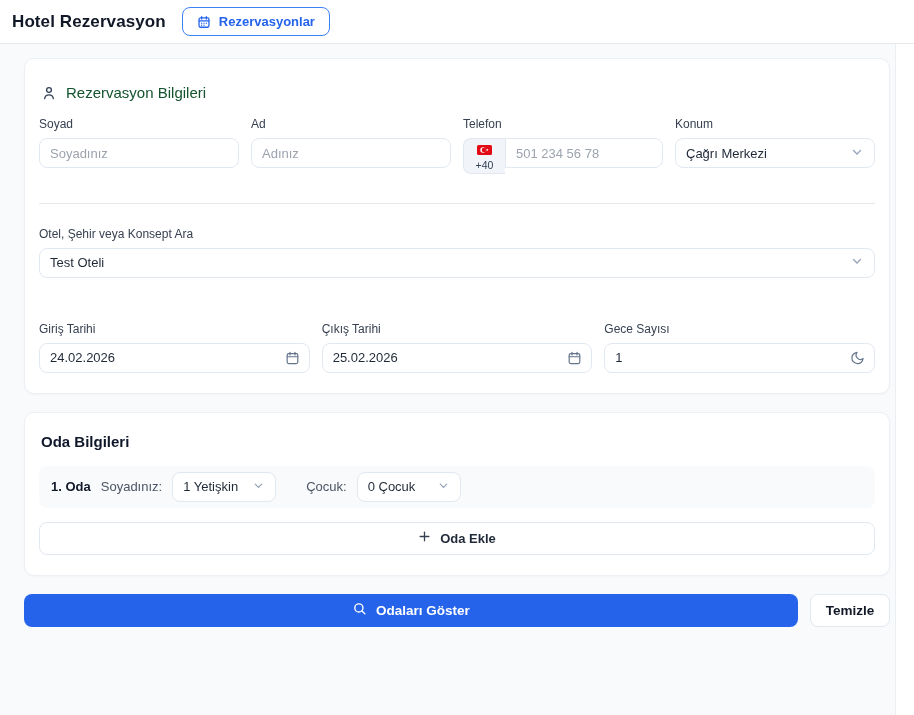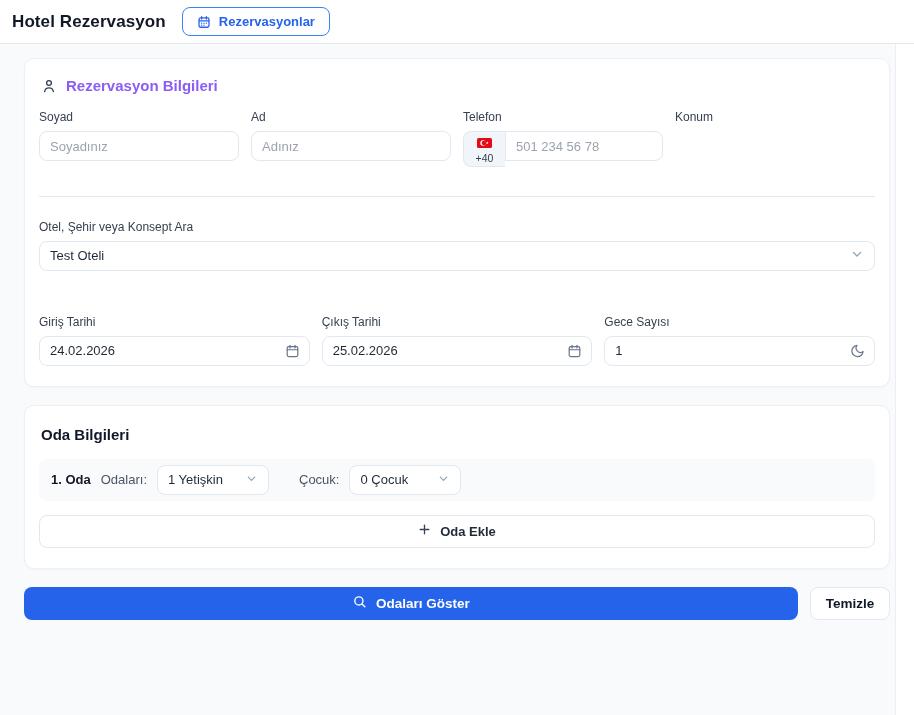--- a/index.html
+++ b/index.html
@@ -24,21 +24,21 @@
 
   main { padding:14px 24px 0; }
 
   .card {
     background:#ffffff; border:1px solid #eceff3; border-radius:10px;
     box-shadow:0 1px 2px rgba(15,23,42,.03);
     padding:16px 14px 20px; margin-bottom:18px;
   }
   .section-title {
     display:flex; align-items:center; gap:9px;
-    font-size:15px; font-weight:700; color:#8b5cf6; margin:2px 0 16px 2px;
+    font-size:15px; font-weight:400; color:#14532d; margin:9px 0 16px 2px;
   }
   .section-title svg { display:block; color:#334155; }
 
   .grid4 { display:grid; grid-template-columns:repeat(4,1fr); gap:12px; }
   .grid3 { display:grid; grid-template-columns:repeat(3,1fr); gap:12px; margin-top:44px; }
 
   .field label {
     display:block; font-size:12px; color:#374151; margin-bottom:7px;
   }
   .tb, .select {
@@ -74,21 +74,21 @@
   .hotel-field { margin-top:23px; }
 
   
   .card-title { font-size:15px; font-weight:700; color:#0f172a; margin:4px 0 16px 2px; }
   .room-row {
     background:#f8fafc; border-radius:8px; padding:6px 12px; height:42px;
     display:flex; align-items:center; gap:10px;
   }
   .room-label { font-size:13px; font-weight:700; color:#111827; }
   .inline-label { font-size:13px; color:#4b5563; }
-  .room-row .select { width:112px; height:30px; }
+  .room-row .select { width:104px; height:30px; }
   .room-row .gap { width:10px; }
   .add-room-btn {
     margin-top:14px; width:100%; height:33px; background:#fff;
     border:1px solid #e2e8f0; border-radius:8px; cursor:pointer;
     display:flex; align-items:center; justify-content:center; gap:9px;
     font-size:13px; font-weight:600; color:#1f2937; font-family:inherit;
   }
   .add-room-btn svg { color:#374151; }
 
   
@@ -167,20 +167,28 @@
                 <polygon points="10.2,3.6 10.7,4.6 11.8,4.7 11,5.4 11.2,6.5 10.2,5.9 9.2,6.5 9.4,5.4 8.6,4.7 9.7,4.6" fill="#ffffff" transform="translate(0,-.5) scale(.85) translate(1.8,1.2)"></polygon>
               </svg>
             </span>
             <span class="code">+40</span>
           </div>
           <input class="tb" type="text" placeholder="501 234 56 78" style="">
         </div>
       </div>
       <div class="field">
         <label>Konum</label>
+        <div class="select">
+          <span class="sel-text">Çağrı Merkezi</span>
+          <span>
+            <svg width="14" height="14" viewBox="0 0 24 24" fill="none" stroke="currentColor" stroke-width="2.2" stroke-linecap="round">
+                <path d="M6 9.5l6 6 6-6"></path>
+              </svg>
+          </span>
+        </div>
       </div>
     </div>
 
     <hr class="divider">
 
     <div class="field hotel-field">
       <label>Otel, Şehir veya Konsept Ara</label>
       <div class="select">
         <span class="sel-text">Test Oteli</span>
         <span>
@@ -232,21 +240,21 @@
         </div>
       </div>
     </div>
   </section>
 
   <section class="card">
     <div class="card-title">Oda Bilgileri</div>
 
     <div class="room-row">
       <span class="room-label">1. Oda</span>
-      <span class="inline-label">Odaları:</span>
+      <span class="inline-label">Soyadınız:</span>
       <div class="select">
         <span class="sel-text">1 Yetişkin</span>
         <span>
           <svg width="13" height="13" viewBox="0 0 24 24" fill="none" stroke="currentColor" stroke-width="2.2" stroke-linecap="round">
               <path d="M6 9.5l6 6 6-6"></path>
             </svg>
         </span>
       </div>
       <span class="gap"></span>
       <span class="inline-label">Çocuk:</span>

